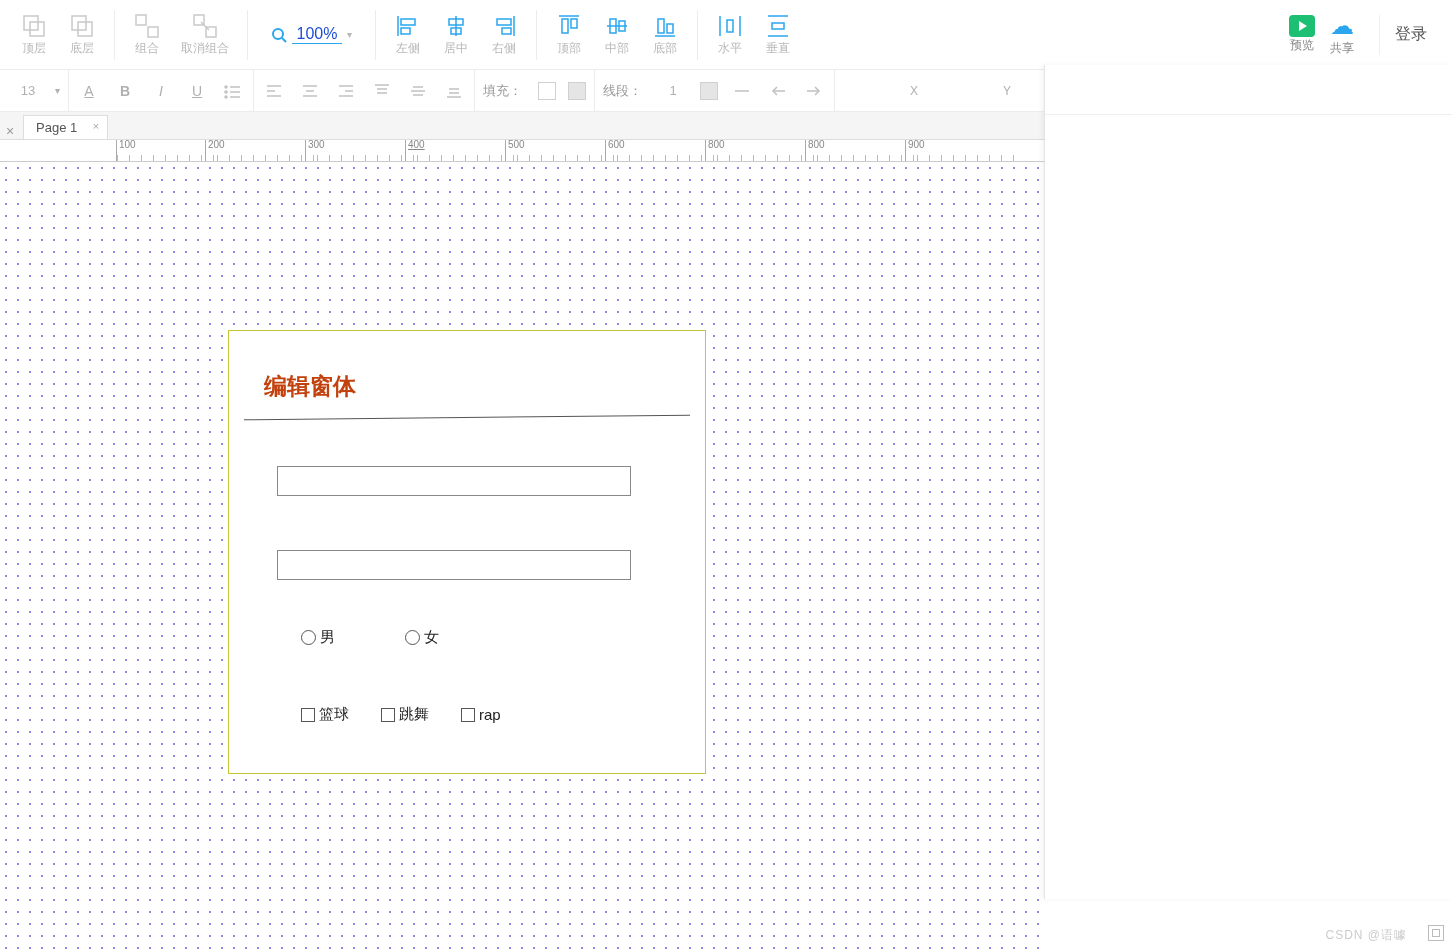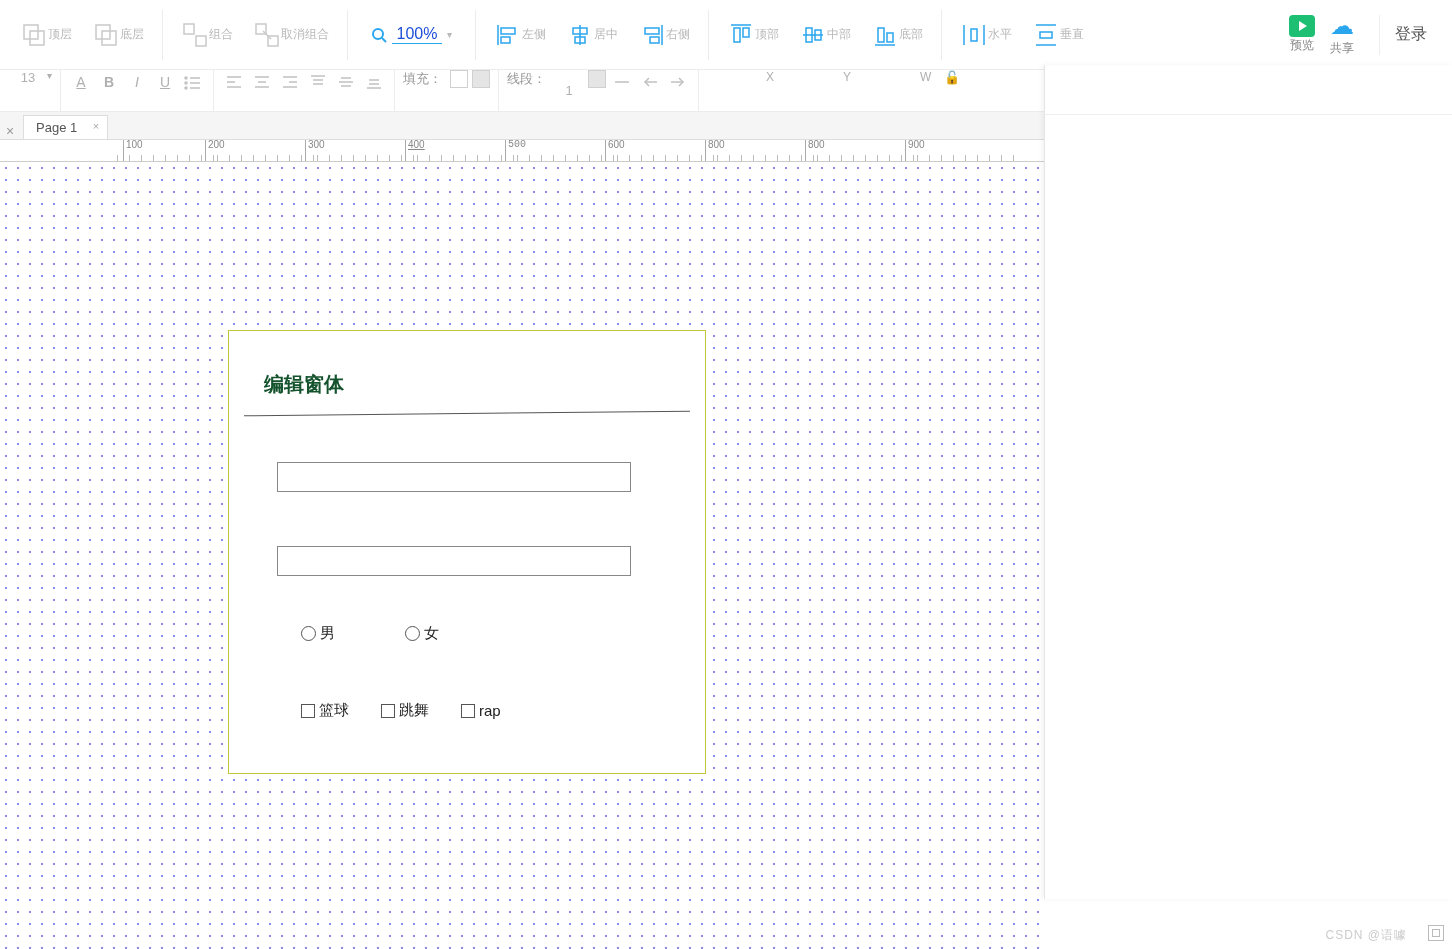--- a/index.html
+++ b/index.html
@@ -1,52 +1,52 @@
 <!DOCTYPE html>
 <html><head>
 <meta charset="utf-8">
 <style>
 *{box-sizing:border-box;margin:0;padding:0;font-family:"Microsoft YaHei",Arial,sans-serif}
 body{width:1452px;height:949px;overflow:hidden;background:#fff;position:relative}
 .toolbar1{height:70px;display:flex;align-items:center;padding:0 10px;border-bottom:1px solid #ececec;color:#b8b8b8;font-size:12px}
-.tb-item{display:flex;align-items:center;padding:0 10px;cursor:default}
+.tb-item{display:flex;flex-direction:column;align-items:center;padding:0 10px;cursor:default}
 .tb-item svg{width:28px;height:28px;stroke:#c9c9c9;fill:none;stroke-width:1.5}
 .tb-item.on svg{stroke:#2aa6ef}
 .tb-sep{width:1px;height:50px;background:#ececec;margin:0 8px}
 .zoom{display:flex;align-items:center;margin:0 15px}
 .zoom svg{width:16px;height:16px;stroke:#2aa6ef;fill:none;stroke-width:2}
 .zoom-in{border-bottom:1px solid #2aa6ef;margin:0 5px;width:50px;text-align:center;color:#1d4ed8;font-size:16px}
 .right-tb{margin-left:auto;display:flex;align-items:center;gap:15px}
 .pv{display:flex;flex-direction:column;align-items:center;font-size:12px;color:#888}
 .pv-icon{width:26px;height:22px;border-radius:4px;background:#1dbf73;display:flex;align-items:center;justify-content:center}
 .pv-icon::after{content:"";border-left:8px solid #fff;border-top:5px solid transparent;border-bottom:5px solid transparent;margin-left:2px}
 .sh-icon{color:#2aa6ef;font-size:24px}
 .login{font-size:16px;color:#555;padding:0 15px;border-left:1px solid #eee;margin-left:10px;height:40px;display:flex;align-items:center}
 .toolbar2{height:42px;display:flex;align-items:center;border-bottom:1px solid #ececec;padding:0 5px;color:#b0b0b0;font-size:13px}
-.tb2-grp{display:flex;border-right:1px solid #ececec;height:100%;padding:0 8px;gap:4px}
+.tb2-grp{display:flex;align-items:center;border-right:1px solid #ececec;height:100%;padding:0 8px;gap:12px}
 .tb2-btn{width:24px;height:24px;display:flex;align-items:center;justify-content:center;font-size:14px}
 .tb2-btn svg{width:18px;height:18px;stroke:#c0c0c0;fill:none;stroke-width:1.5}
 .fsize{width:30px;text-align:center}
 .dd{font-size:10px}
 .swatch{width:18px;height:18px;border:1px solid #d0d0d0}
 .lbl{color:#999;margin-right:4px}
 .mini-in{width:30px;border:none;text-align:center;color:#b0b0b0;font-size:13px}
 .coord{width:55px;border:none;text-align:right;font-size:13px;color:#b0b0b0;padding-right:5px}
 .coord-l{width:14px;color:#b0b0b0;font-size:12px}
 .tabbar{height:28px;background:#f5f5f5;display:flex;align-items:flex-end;border-bottom:1px solid #ddd}
 .tab-x{width:20px;text-align:center;color:#999;font-size:14px}
 .tab{background:#fff;border:1px solid #ddd;border-bottom:none;padding:4px 30px 4px 12px;font-size:13px;color:#555;position:relative;margin-left:3px}
 .tab .cx{position:absolute;right:8px;top:4px;color:#aaa;font-size:11px}
 .ruler-h{height:22px;background:#fff;border-bottom:1px solid #ccc;position:relative;font-size:10px;color:#888;overflow:hidden}
 .ruler-h .tk{position:absolute;top:0;border-left:1px solid #aaa;height:22px;padding-left:2px;line-height:10px}
 .ruler-h .mn{position:absolute;top:15px;border-left:1px solid #bbb;height:7px}
 .workspace{position:absolute;top:162px;left:0;right:408px;bottom:0;overflow:hidden}
 .canvas{position:absolute;inset:0;background-image:radial-gradient(circle,#8a8ae6 1px,transparent 1px);background-size:12px 12px;background-position:0 0}
 .shape{position:absolute;left:228px;top:168px;width:478px;height:444px;border:1px solid #c5c53a;background:#fff}
-.shape-title{font-size:20px;font-weight:bold;margin:40px 0 15px 35px;color:#14532d}
+.shape-title{font-size:23px;font-weight:bold;margin:40px 0 15px 35px;color:#c2410c}
 .shape-hr{border:none;border-top:1px solid #555;margin:0 15px;transform:rotate(-.6deg)}
 .shape-in{width:354px;height:30px;border:1px solid #888;margin-left:48px}
 .radio-row,.check-row{display:flex;margin-left:72px;font-size:15px;color:#222}
 .rd{display:flex;align-items:center;gap:4px}
 .rd .c{width:15px;height:15px;border:1.5px solid #555;border-radius:50%}
 .ck{display:flex;align-items:center;gap:4px}
 .ck .b{width:14px;height:14px;border:1.5px solid #555}
 .side{position:absolute;top:65px;right:0;width:408px;bottom:50px;background:#fff;border-left:1px solid #e5e5e5;box-shadow:-2px 0 5px rgba(0,0,0,.05)}
 .side-tabs{display:flex;height:50px;border-bottom:1px solid #eee}
 .stab{flex:1;display:flex;align-items:center;justify-content:center;font-size:15px;color:#555}
@@ -288,21 +288,21 @@
     <span style="margin-left:6px;color:#c0c0c0">🔓</span>
   </div>
 </div>
 
 <div class="tabbar">
   <div class="tab-x">×</div>
   <div class="tab"><span>Page 1</span><span class="cx">×</span></div>
 </div>
 
 <div class="ruler-h" id="rulerH">
-    <div class="tk" style="left: 123px;">100</div>
+    <div class="tk" style="left: 116px;">100</div>
     <div class="mn" style="left: 117px;"></div>
     <div class="mn" style="left: 129px;"></div>
     <div class="mn" style="left: 141px;"></div>
     <div class="mn" style="left: 153px;"></div>
     <div class="mn" style="left: 165px;"></div>
     <div class="mn" style="left: 177px;"></div>
     <div class="mn" style="left: 189px;"></div>
     <div class="mn" style="left: 201px;"></div>
     <div class="mn" style="left: 213px;"></div>
     <div class="tk" style="left: 205px;">200</div>
@@ -328,21 +328,21 @@
     <div class="tk" style="left: 405px; text-decoration: underline;">400</div>
     <div class="mn" style="left: 417px;"></div>
     <div class="mn" style="left: 429px;"></div>
     <div class="mn" style="left: 441px;"></div>
     <div class="mn" style="left: 453px;"></div>
     <div class="mn" style="left: 465px;"></div>
     <div class="mn" style="left: 477px;"></div>
     <div class="mn" style="left: 489px;"></div>
     <div class="mn" style="left: 501px;"></div>
     <div class="mn" style="left: 513px;"></div>
-    <div class="tk" style="left: 505px; font-family: Liberation Mono, monospace;">500</div>
+    <div class="tk" style="left: 505px;">500</div>
     <div class="mn" style="left: 517px;"></div>
     <div class="mn" style="left: 529px;"></div>
     <div class="mn" style="left: 541px;"></div>
     <div class="mn" style="left: 553px;"></div>
     <div class="mn" style="left: 565px;"></div>
     <div class="mn" style="left: 577px;"></div>
     <div class="mn" style="left: 589px;"></div>
     <div class="mn" style="left: 601px;"></div>
     <div class="mn" style="left: 613px;"></div>
     <div class="tk" style="left: 605px;">600</div>

